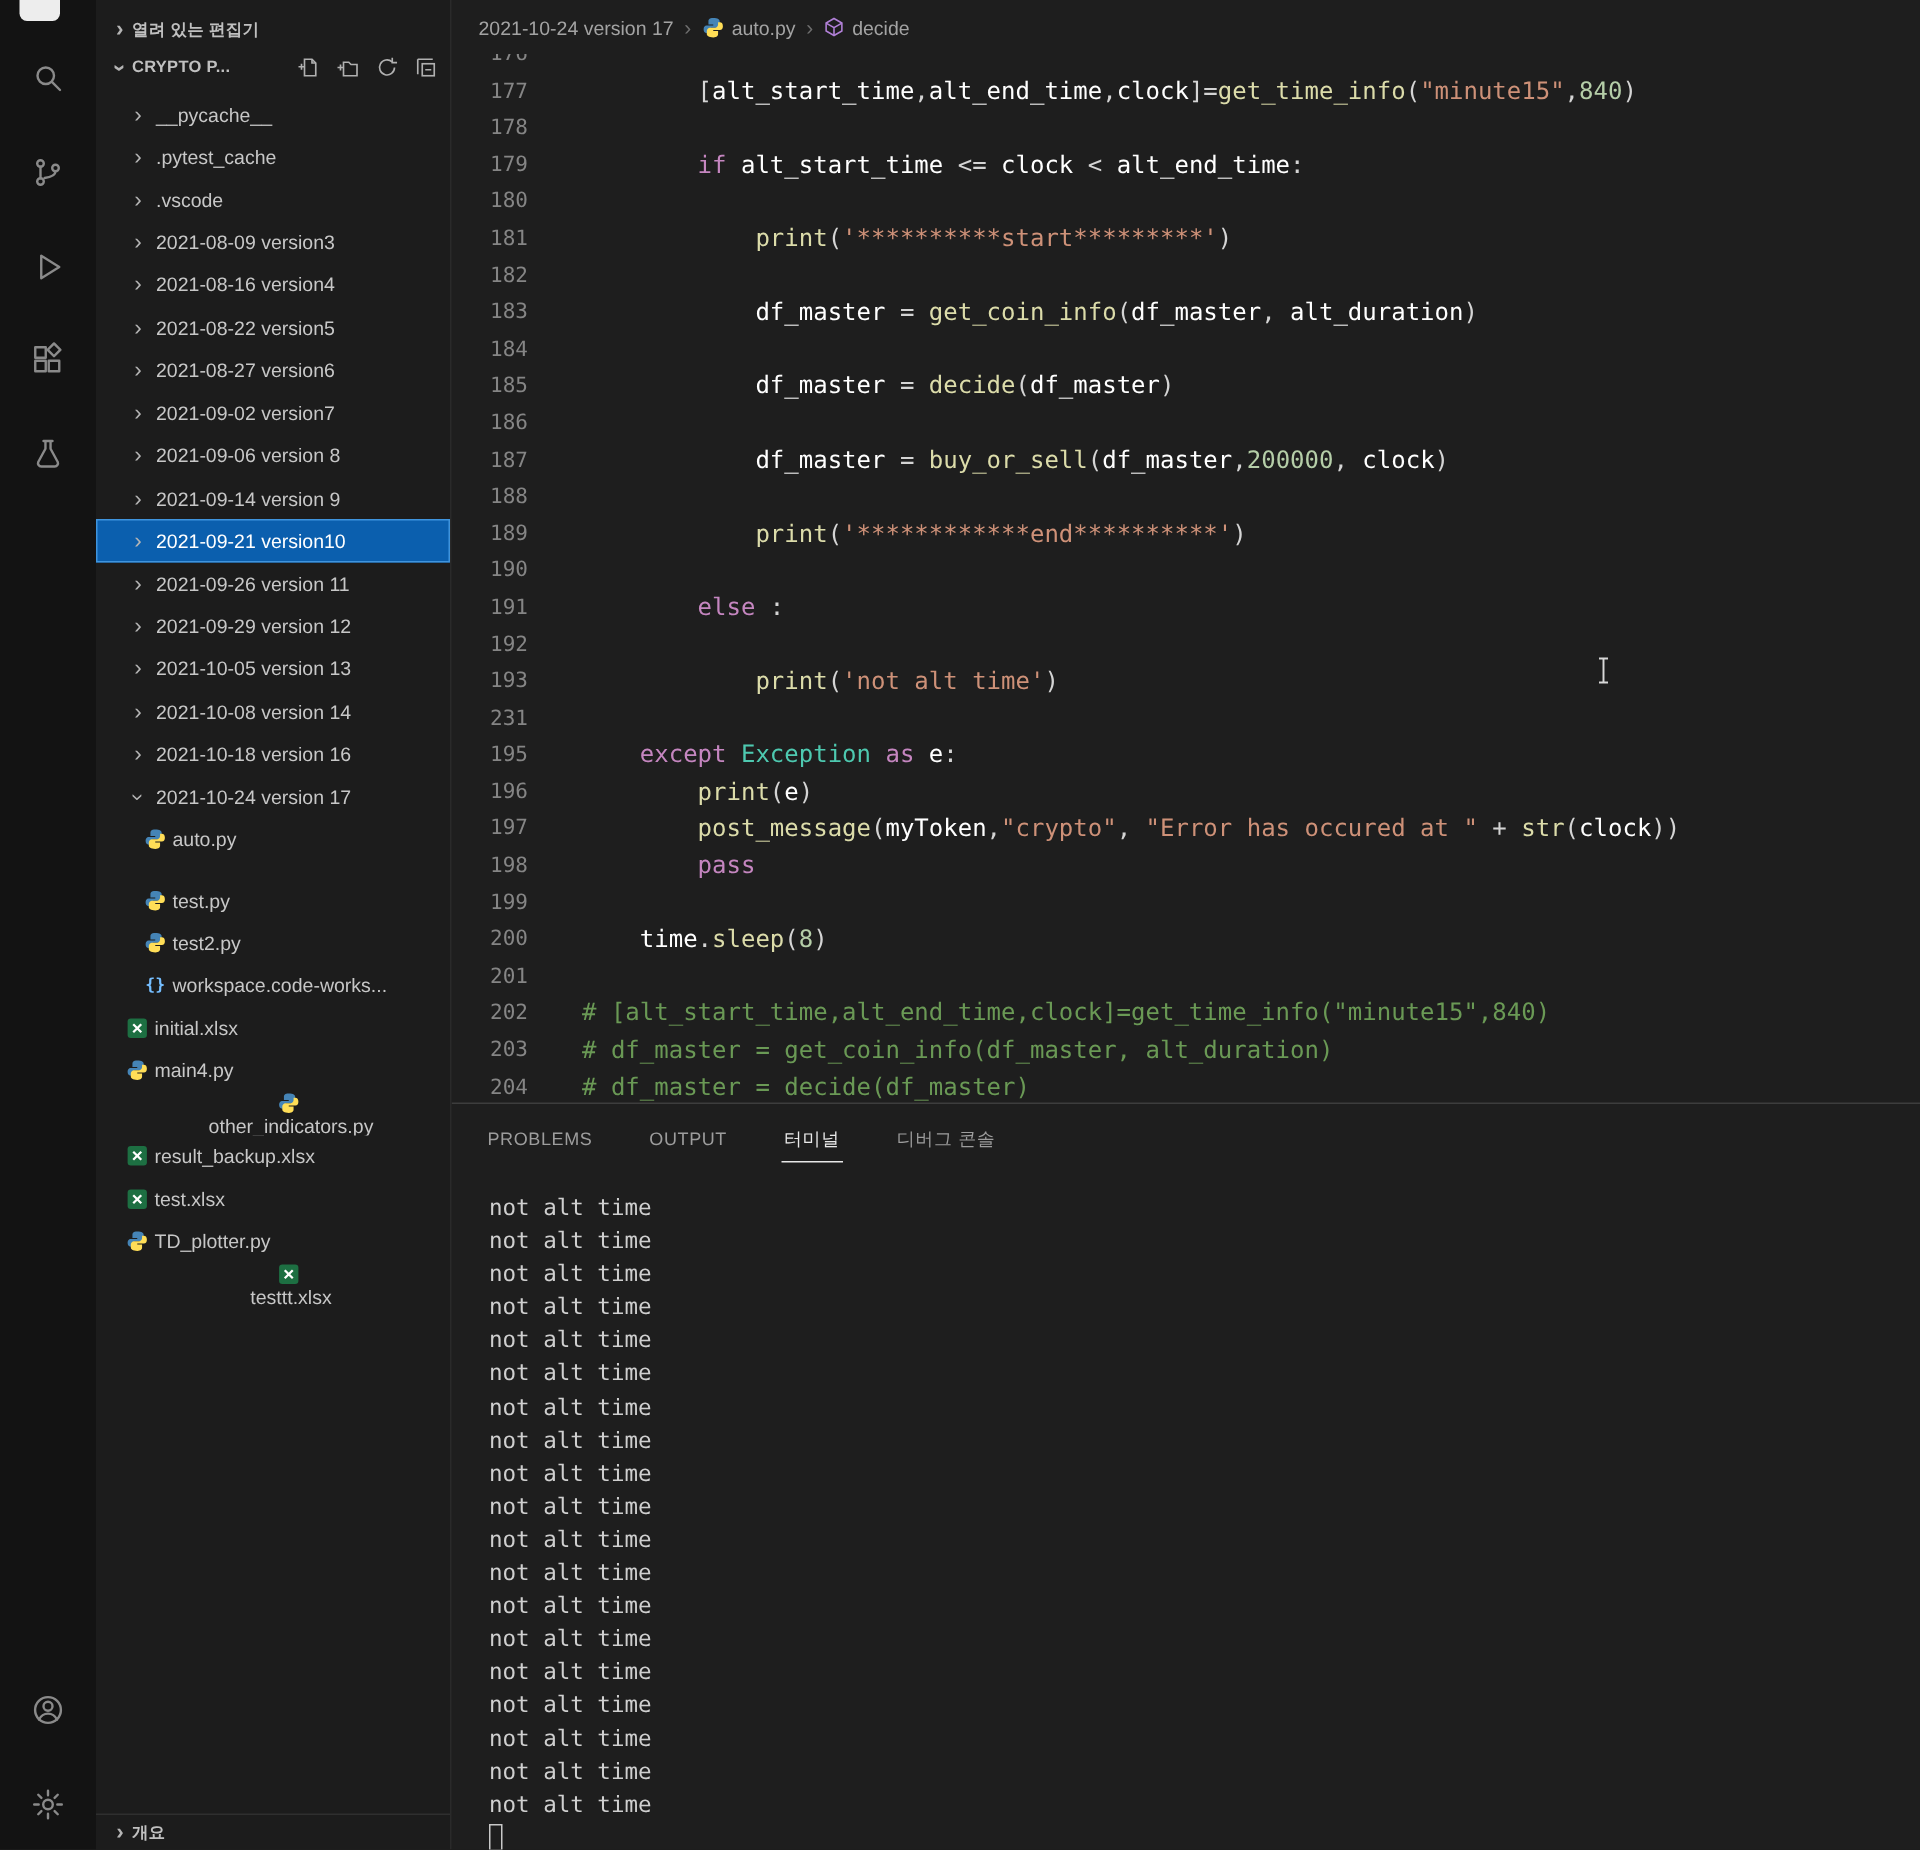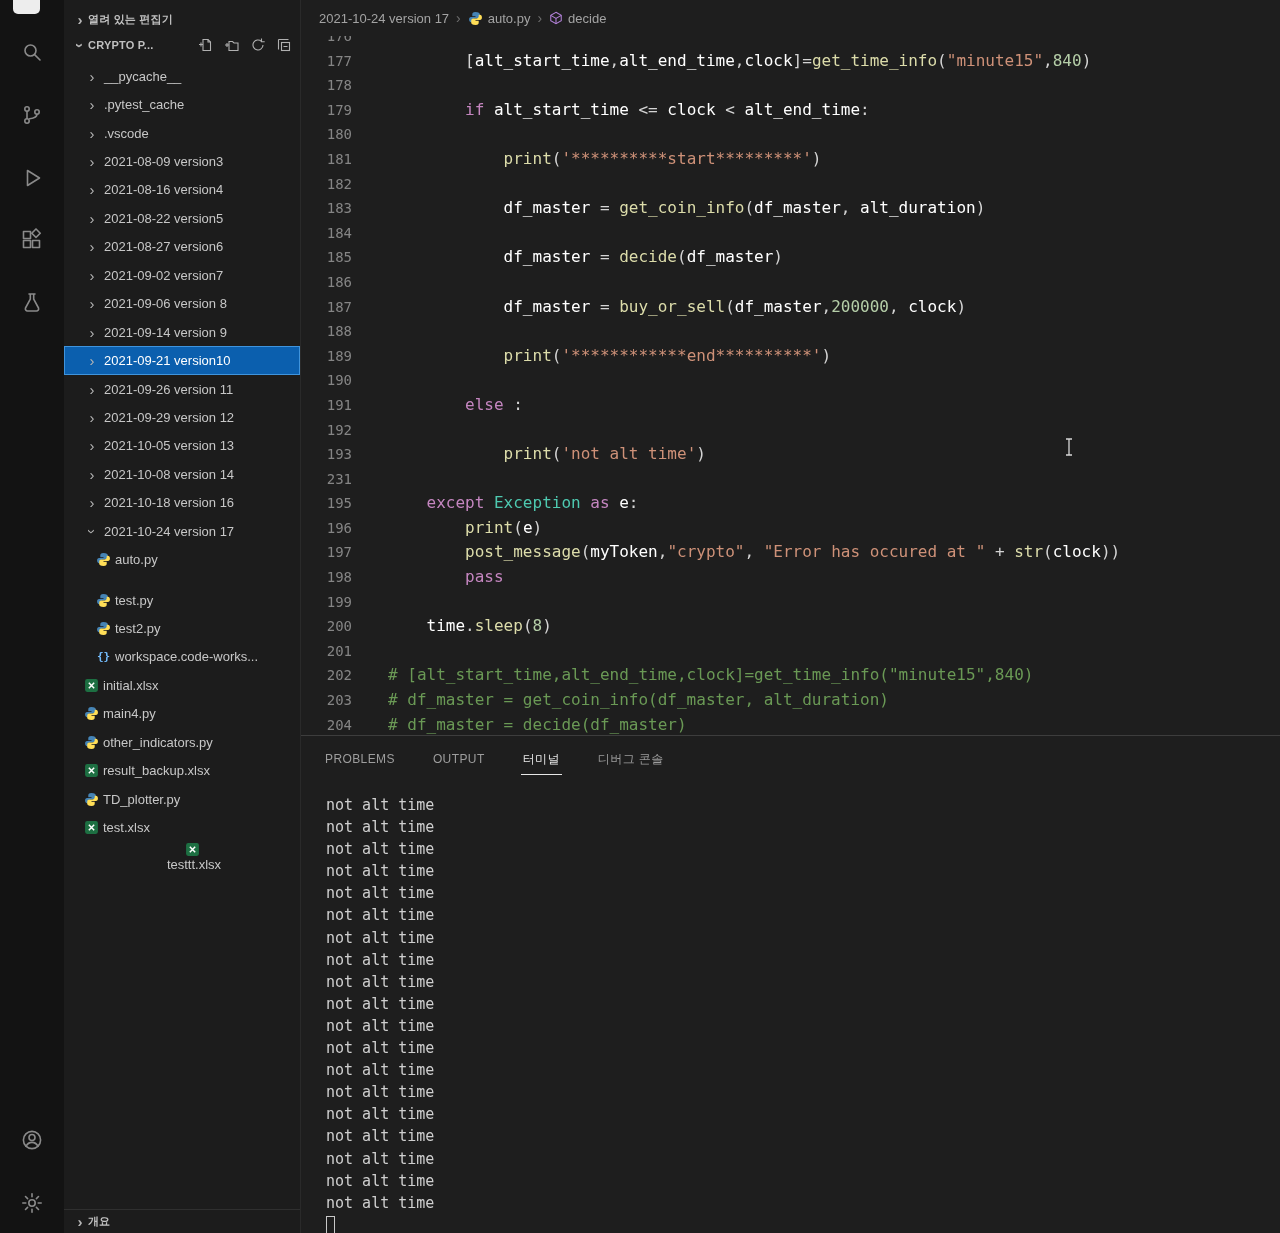--- a/index.html
+++ b/index.html
@@ -232,47 +232,47 @@
         </svg>
         <span class="lbl">initial.xlsx</span>
       </div>
       <div class="tree-item" style="padding-left: 20px;">
         <svg class="fic" width="15" height="15" viewBox="0 0 14 14">
           <path d="M6.9 1C4.6 1 4 2 4 3.1V5h3v.6H2.9C1.6 5.6 1 6.7 1 8c0 1.4.6 2.4 2 2.4h1V8.9C4 7.9 4.9 7 5.9 7h3.2C10 7 11 6.1 11 5.1V3.1C11 2 10 1 6.9 1z" fill="#4584b6"></path>
           <path d="M7.1 13c2.3 0 2.9-1 2.9-2.1V9H7v-.6h4.1c1.3 0 1.9-1.1 1.9-2.4 0-1.4-.6-2.4-2-2.4h-1V5C10 6.1 9.1 7 8.1 7H4.9C4 7 3 7.9 3 8.9v2C3 12 4 13 7.1 13z" fill="#ffde57"></path>
         </svg>
         <span class="lbl">main4.py</span>
       </div>
-      <div class="tree-item" style="padding-left: 20px;">
+      <div class="tree-item" style="padding-left: 20px; flex-direction: column;">
         <svg class="fic" width="15" height="15" viewBox="0 0 14 14">
           <path d="M6.9 1C4.6 1 4 2 4 3.1V5h3v.6H2.9C1.6 5.6 1 6.7 1 8c0 1.4.6 2.4 2 2.4h1V8.9C4 7.9 4.9 7 5.9 7h3.2C10 7 11 6.1 11 5.1V3.1C11 2 10 1 6.9 1z" fill="#4584b6"></path>
           <path d="M7.1 13c2.3 0 2.9-1 2.9-2.1V9H7v-.6h4.1c1.3 0 1.9-1.1 1.9-2.4 0-1.4-.6-2.4-2-2.4h-1V5C10 6.1 9.1 7 8.1 7H4.9C4 7 3 7.9 3 8.9v2C3 12 4 13 7.1 13z" fill="#ffde57"></path>
         </svg>
         <span class="lbl">other_indicators.py</span>
       </div>
       <div class="tree-item" style="padding-left: 20px;">
         <svg class="fic" width="15" height="15" viewBox="0 0 14 14">
           <rect x="1" y="1" width="12" height="12" rx="2" fill="#1d6f42"></rect>
           <path d="M4.5 4.5l5 5M9.5 4.5l-5 5" stroke="#fff" stroke-width="1.4"></path>
         </svg>
         <span class="lbl">result_backup.xlsx</span>
       </div>
       <div class="tree-item" style="padding-left: 20px;">
         <svg class="fic" width="15" height="15" viewBox="0 0 14 14">
-          <path d="M6.9 1C4.6 1 4 2 4 3.1V5h3v.6H2.9C1.6 5.6 1 6.7 1 8c0 1.4.6 2.4 2 2.4h1V8.9C4 7.9 4.9 7 5.9 7h3.2C10 7 11 6.1 11 5.1V3.1C11 2 10 1 6.9 1z" fill="#4584b6"></path>
-          <path d="M7.1 13c2.3 0 2.9-1 2.9-2.1V9H7v-.6h4.1c1.3 0 1.9-1.1 1.9-2.4 0-1.4-.6-2.4-2-2.4h-1V5C10 6.1 9.1 7 8.1 7H4.9C4 7 3 7.9 3 8.9v2C3 12 4 13 7.1 13z" fill="#ffde57"></path>
-        </svg>
-        <span class="lbl">TD_plotter.py</span>
-      </div>
-      <div class="tree-item" style="padding-left: 20px;">
-        <svg class="fic" width="15" height="15" viewBox="0 0 14 14">
           <rect x="1" y="1" width="12" height="12" rx="2" fill="#1d6f42"></rect>
           <path d="M4.5 4.5l5 5M9.5 4.5l-5 5" stroke="#fff" stroke-width="1.4"></path>
         </svg>
         <span class="lbl">test.xlsx</span>
+      </div>
+      <div class="tree-item" style="padding-left: 20px;">
+        <svg class="fic" width="15" height="15" viewBox="0 0 14 14">
+          <path d="M6.9 1C4.6 1 4 2 4 3.1V5h3v.6H2.9C1.6 5.6 1 6.7 1 8c0 1.4.6 2.4 2 2.4h1V8.9C4 7.9 4.9 7 5.9 7h3.2C10 7 11 6.1 11 5.1V3.1C11 2 10 1 6.9 1z" fill="#4584b6"></path>
+          <path d="M7.1 13c2.3 0 2.9-1 2.9-2.1V9H7v-.6h4.1c1.3 0 1.9-1.1 1.9-2.4 0-1.4-.6-2.4-2-2.4h-1V5C10 6.1 9.1 7 8.1 7H4.9C4 7 3 7.9 3 8.9v2C3 12 4 13 7.1 13z" fill="#ffde57"></path>
+        </svg>
+        <span class="lbl">TD_plotter.py</span>
       </div>
       <div class="tree-item" style="padding-left: 20px; flex-direction: column;">
         <svg class="fic" width="15" height="15" viewBox="0 0 14 14">
           <rect x="1" y="1" width="12" height="12" rx="2" fill="#1d6f42"></rect>
           <path d="M4.5 4.5l5 5M9.5 4.5l-5 5" stroke="#fff" stroke-width="1.4"></path>
         </svg>
         <span class="lbl">testtt.xlsx</span>
       </div>
     </div>
   <div class="outline-footer">

